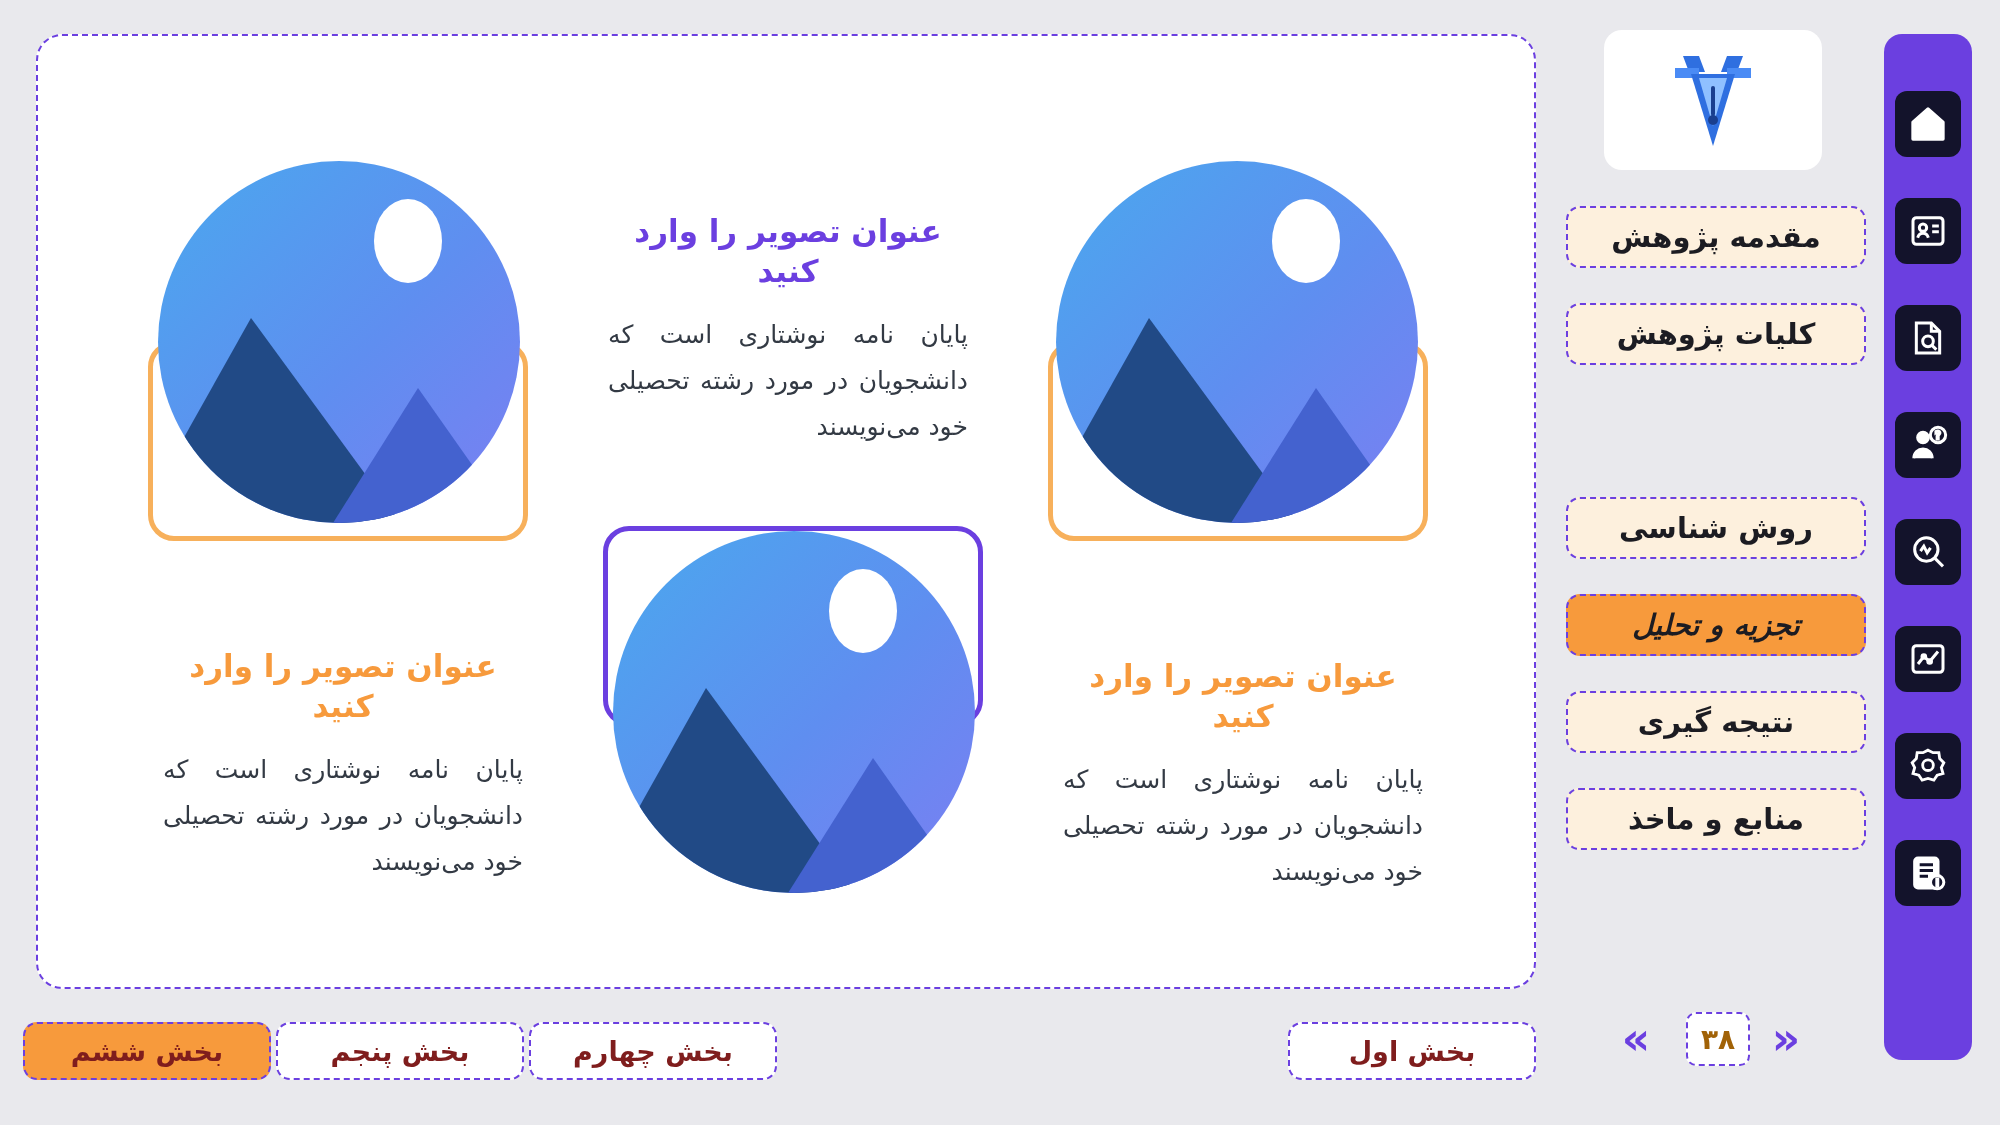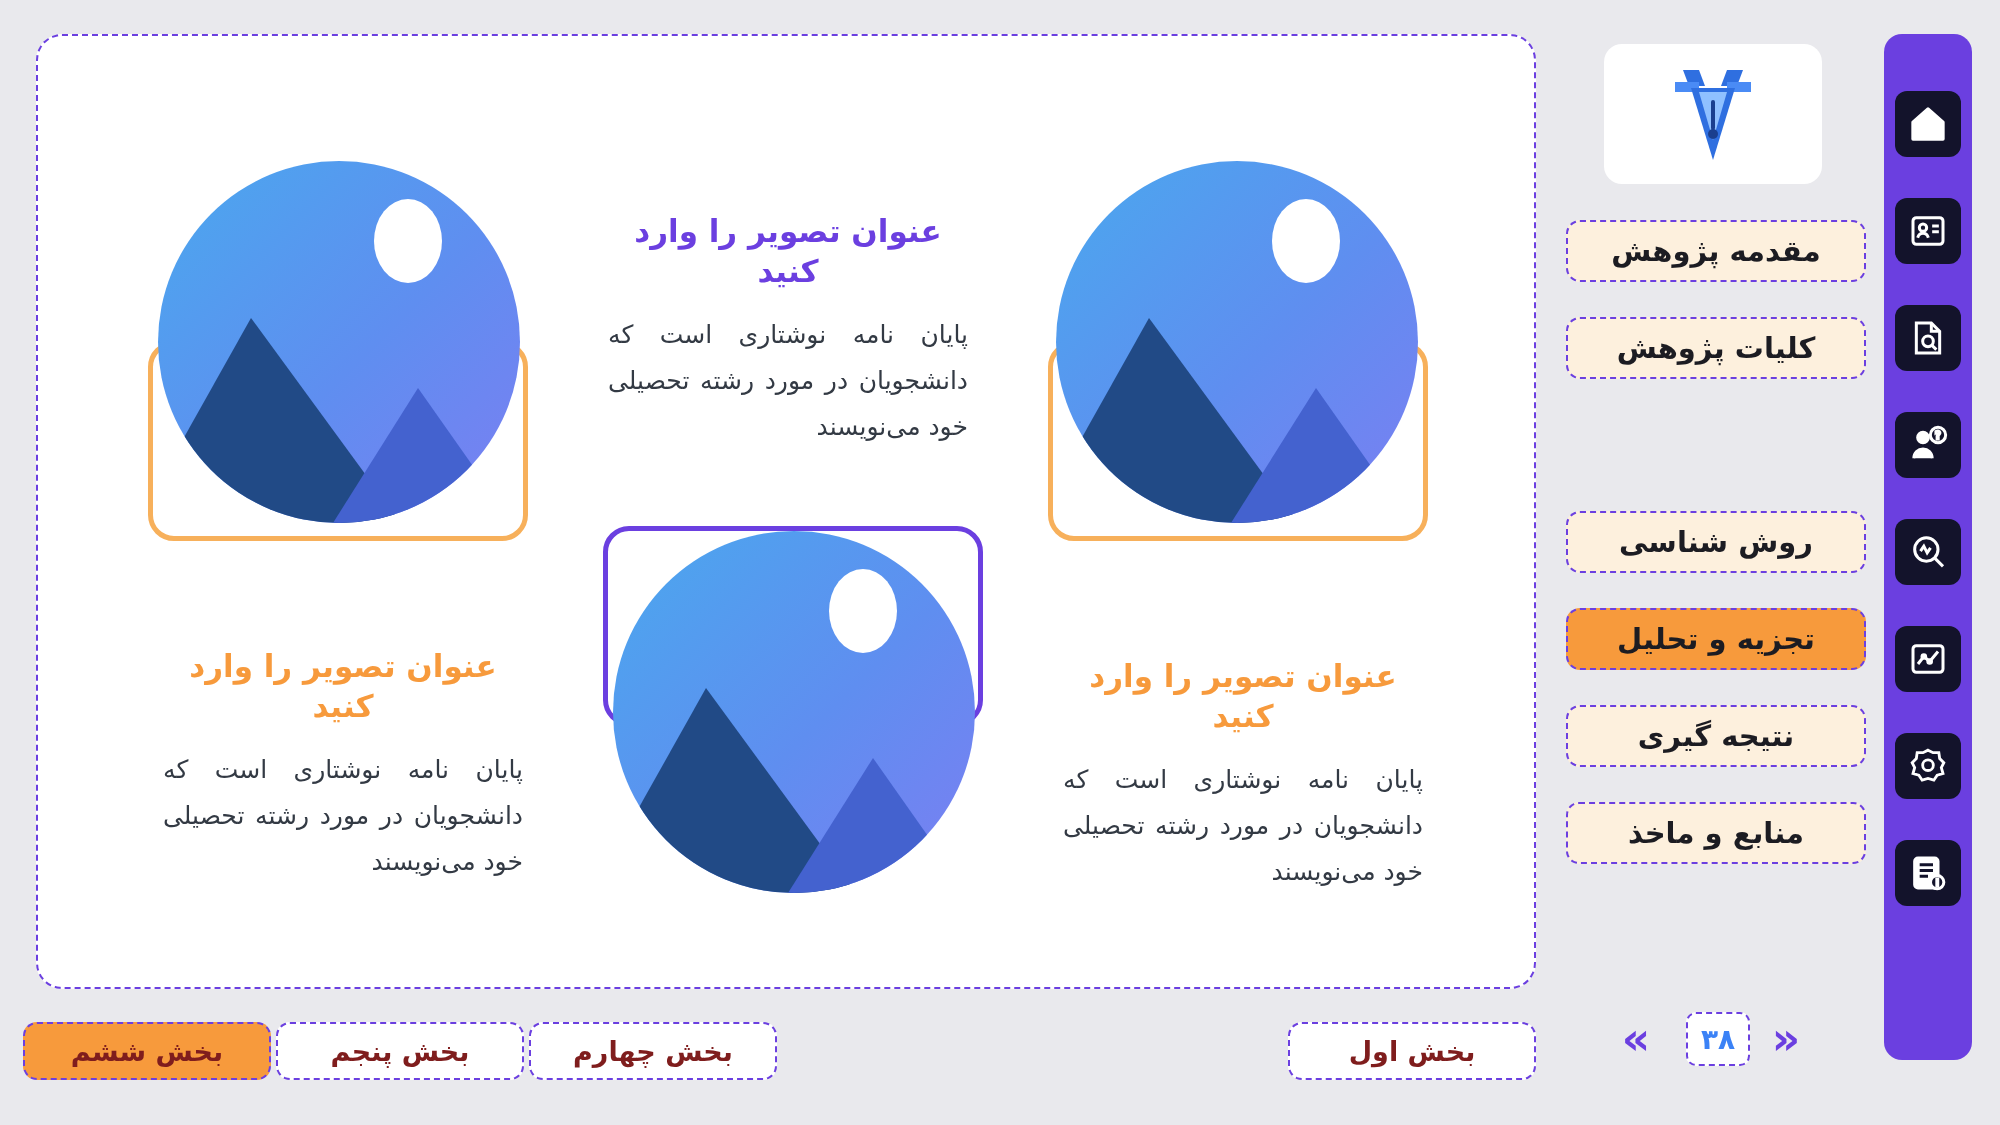--- a/index.html
+++ b/index.html
@@ -79,41 +79,41 @@
   .txt-body {
     font-size: 25px; color: #333a44;
     line-height: 1.85;
     text-align: justify;
     text-align-last: right;
   }
 
   
   .menu-col {
     position: absolute;
-    left: 1566px; top: 44px;
+    left: 1566px; top: 30px;
     width: 310px; height: 1000px;
   }
   .logo-box {
     position: absolute;
     left: 38px; top: 0;
     width: 218px; height: 140px;
     background: #ffffff;
     border-radius: 18px;
     display: flex; align-items: center; justify-content: center;
   }
   .menu-btn {
     position: absolute;
     left: 0; width: 300px; height: 62px;
     background: #fdf0dd;
     border: 2px dashed #6b3fe0;
     border-radius: 14px;
     display: flex; align-items: center; justify-content: center;
     font-size: 29px; font-weight: 700; color: #1c1c22;
   }
-  .menu-btn.active { background: #f79a3c; color: #1c1c22; }
+  .menu-btn.active { background: #f79a3c; color: #1c1c22; font-style: italic; }
 
   
   .icon-rail {
     position: absolute;
     left: 1884px; top: 34px;
     width: 88px; height: 1026px;
     background: #6b3fe0;
     border-radius: 18px;
   }
   .rail-icon {
@@ -151,21 +151,21 @@
     display: flex; align-items: center; justify-content: center;
     color: #6b3fe0; font-size: 44px; font-weight: 700; line-height: 1;
   }
   .pg-num {
     position: absolute; top: 2px; left: 120px;
     width: 64px; height: 54px;
     border: 2px dashed #6b3fe0;
     border-radius: 10px;
     background: #ffffff;
     display: flex; align-items: center; justify-content: center;
-    font-size: 28px; font-weight: 700; color: #3b82f6;
+    font-size: 28px; font-weight: 700; color: #a16207;
   }
 </style>
 </head>
 <body>
 
 <div id="app">
 
   <div class="slide-card">
 
     <div class="img-frame orange" style="left:110px; top:305px;"></div>

